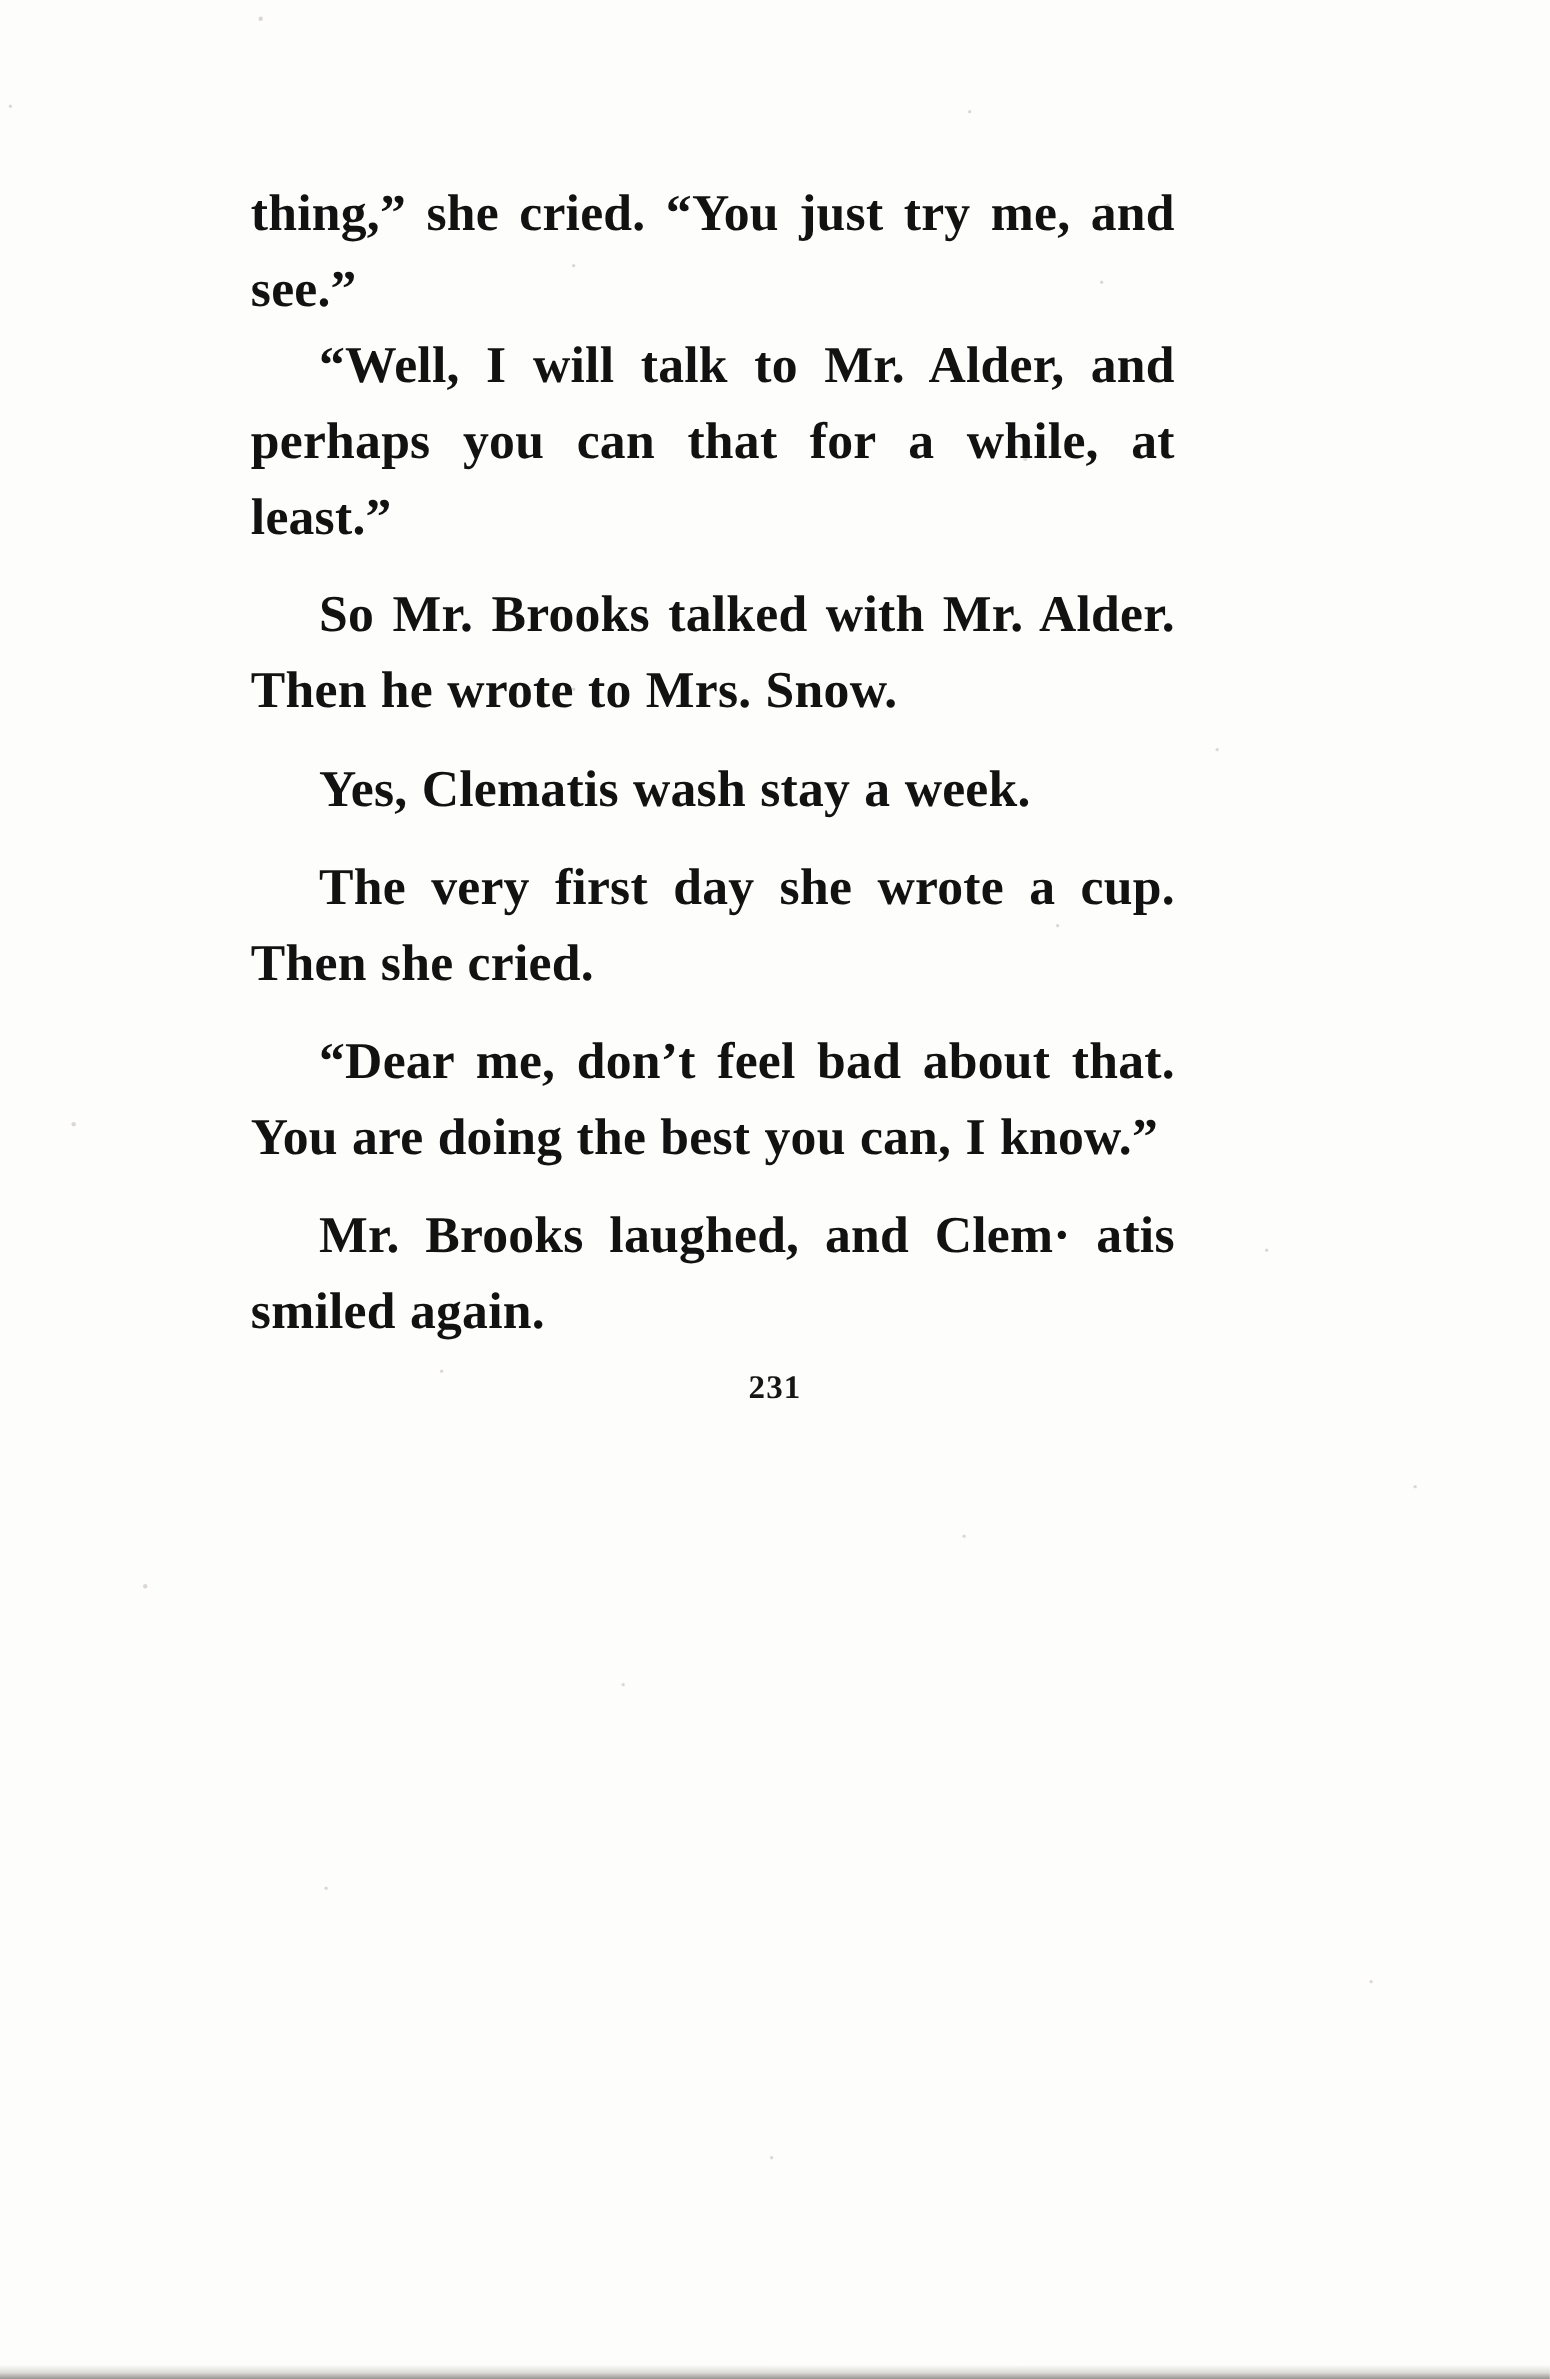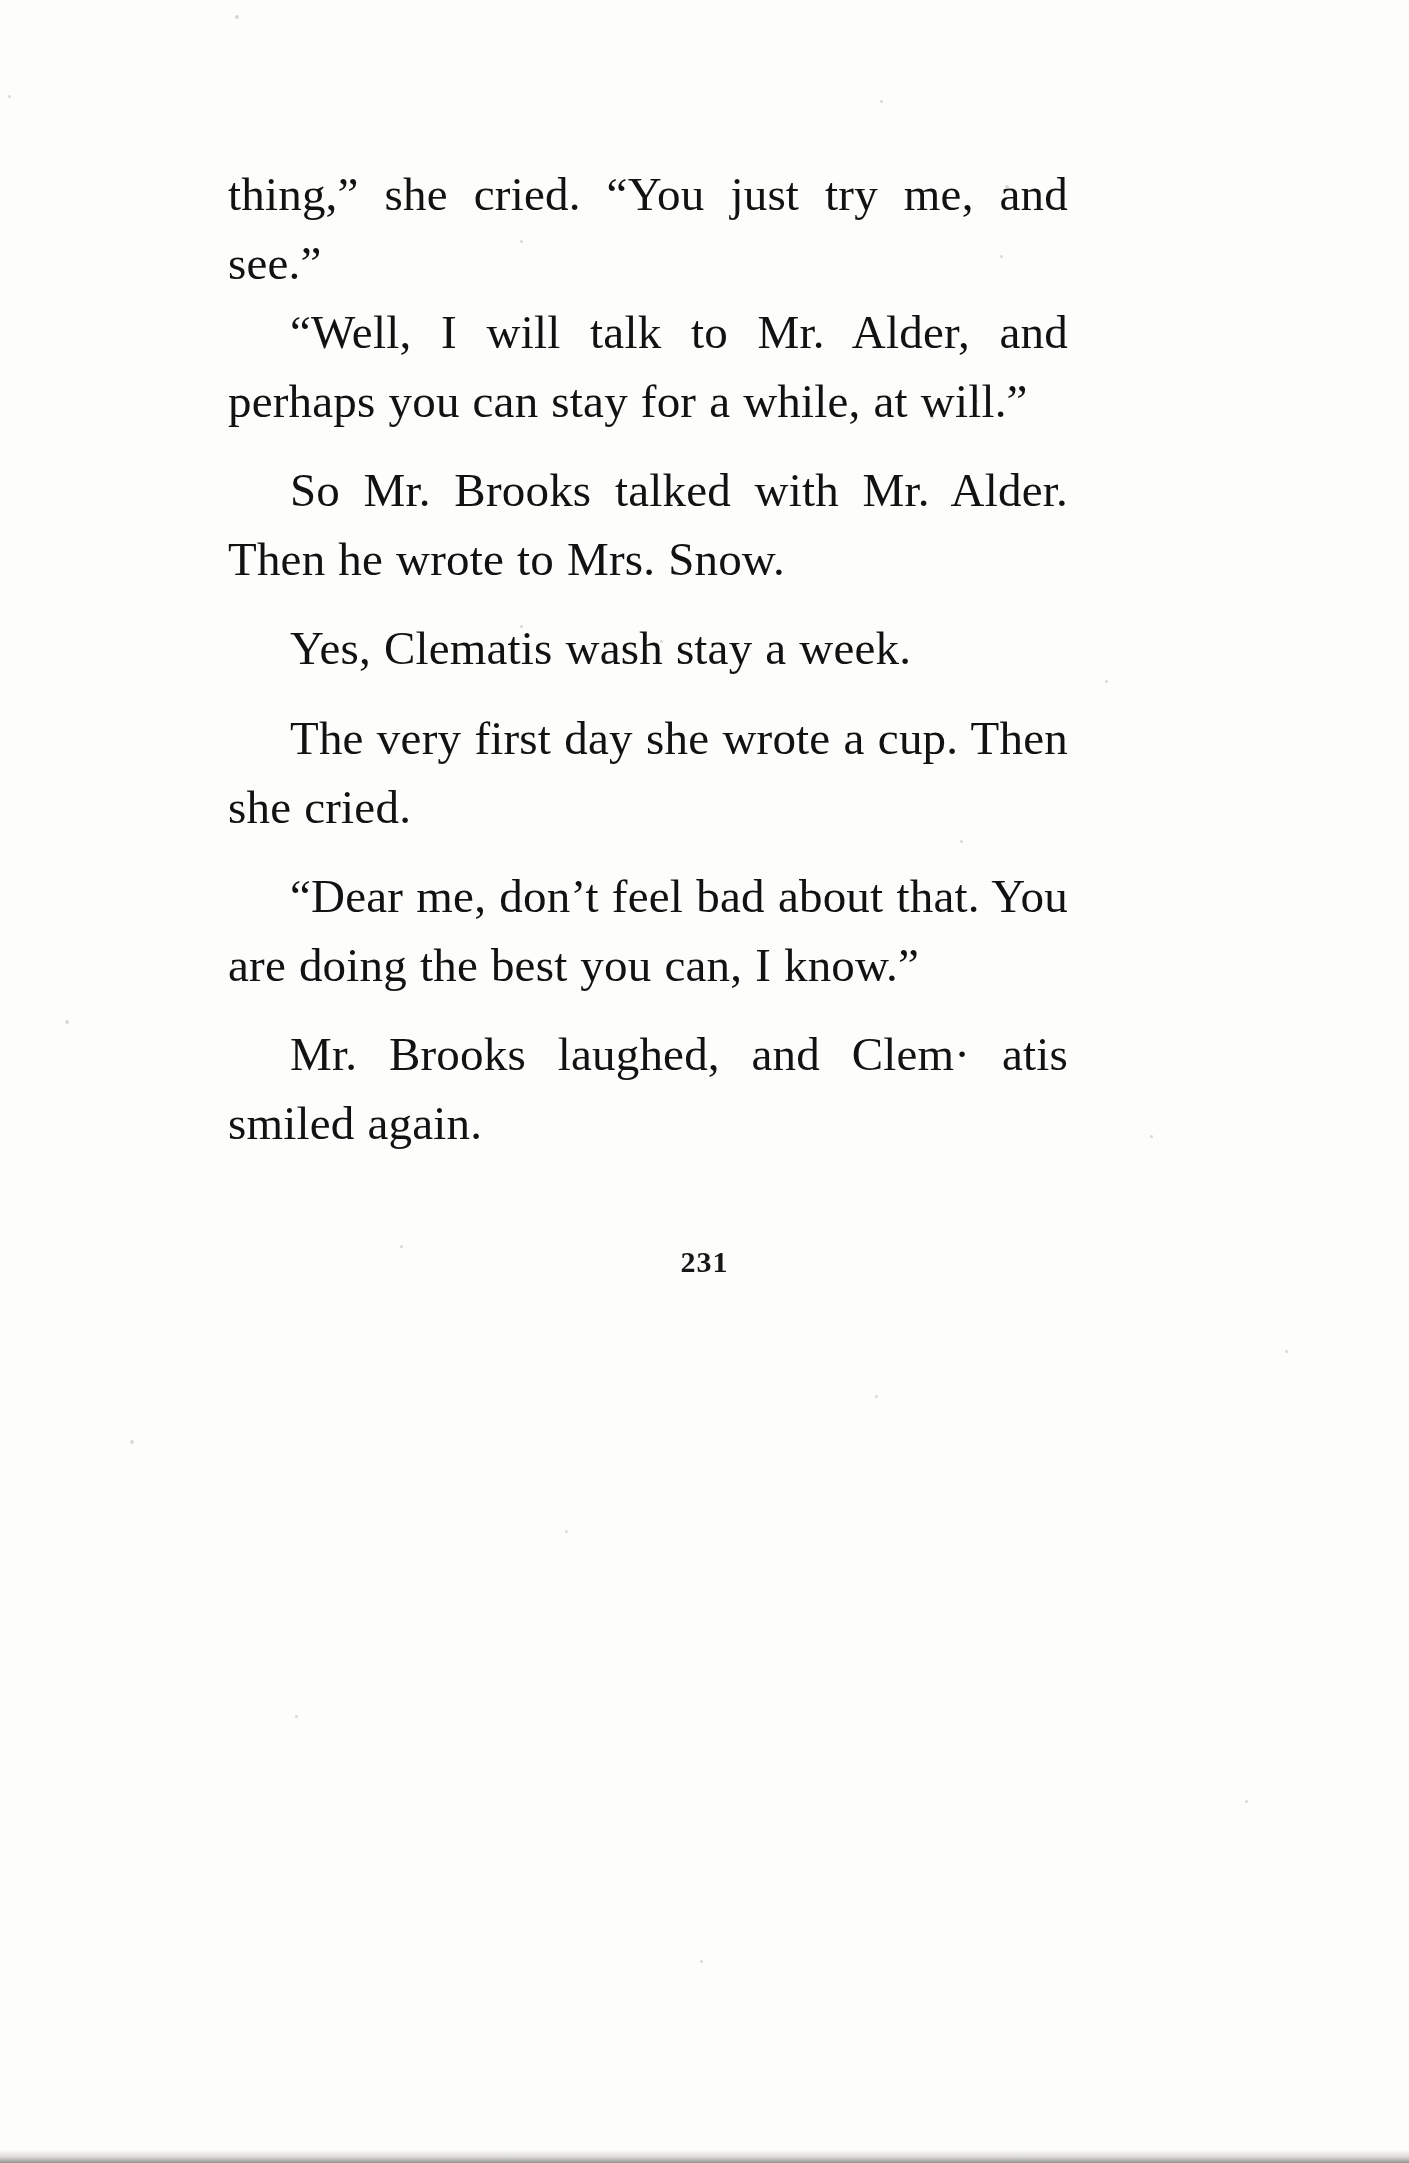--- a/index.html
+++ b/index.html
@@ -32,20 +32,21 @@
     position: absolute;
     background: #b9b4aa;
     border-radius: 50%;
   }
 
   .text-block {
     position: absolute;
     left: 228px;
     top: 160px;
     width: 840px;
+    font-weight: bold;
   }
 
   p.para {
     margin: 0;
     font-size: 47px;
     line-height: 1.47;
     color: #121212;
     text-align: justify;
     text-indent: 62px;
     letter-spacing: 0.2px;
@@ -105,21 +106,21 @@
     <div class="speck" style="left:565px;top:1530px;width:3px;height:3px;"></div>
     <div class="speck" style="left:875px;top:1395px;width:3px;height:3px;"></div>
     <div class="speck" style="left:1285px;top:1350px;width:3px;height:3px;"></div>
     <div class="speck" style="left:295px;top:1715px;width:3px;height:3px;"></div>
     <div class="speck" style="left:1245px;top:1800px;width:3px;height:3px;"></div>
     <div class="speck" style="left:700px;top:1960px;width:3px;height:3px;"></div>
   </div>
 
   <div class="text-block">
     <p class="para noindent">thing,” she cried.   “You just try me, and see.”</p>
-    <p class="para">“Well, I will talk to Mr. Alder, and perhaps you can stay for a while, at will.”</p>
+    <p class="para">“Well, I will talk to Mr. Alder, and perhaps you can that for a while, at least.”</p>
     <p class="para lastline-left">So Mr. Brooks talked with Mr. Alder.   Then he wrote to Mrs. Snow.</p>
     <p class="para lastline-left">Yes, Clematis wash stay a week.</p>
     <p class="para lastline-left">The very first day she wrote a cup.   Then she cried.</p>
     <p class="para lastline-left">“Dear me, don’t feel bad about that.   You are doing the best you can, I know.”</p>
     <p class="para lastline-left">Mr. Brooks laughed, and Clem· atis smiled again.</p>
   </div>
 
   <div class="page-number">231</div>
 
   <div class="bottom-edge"></div>

